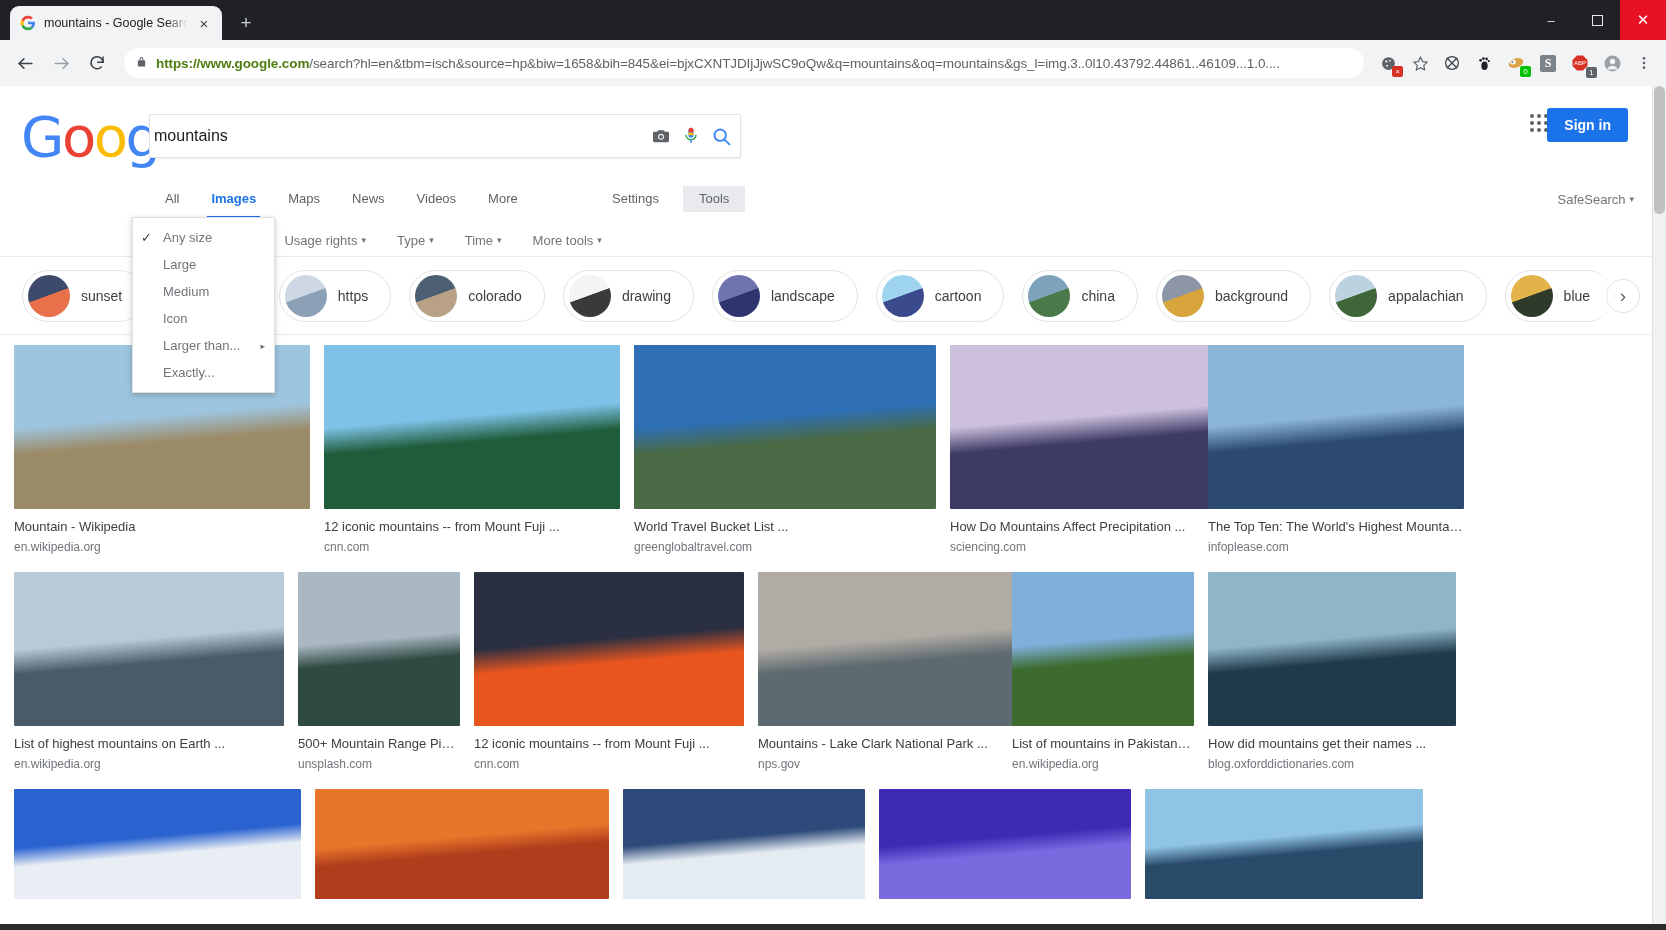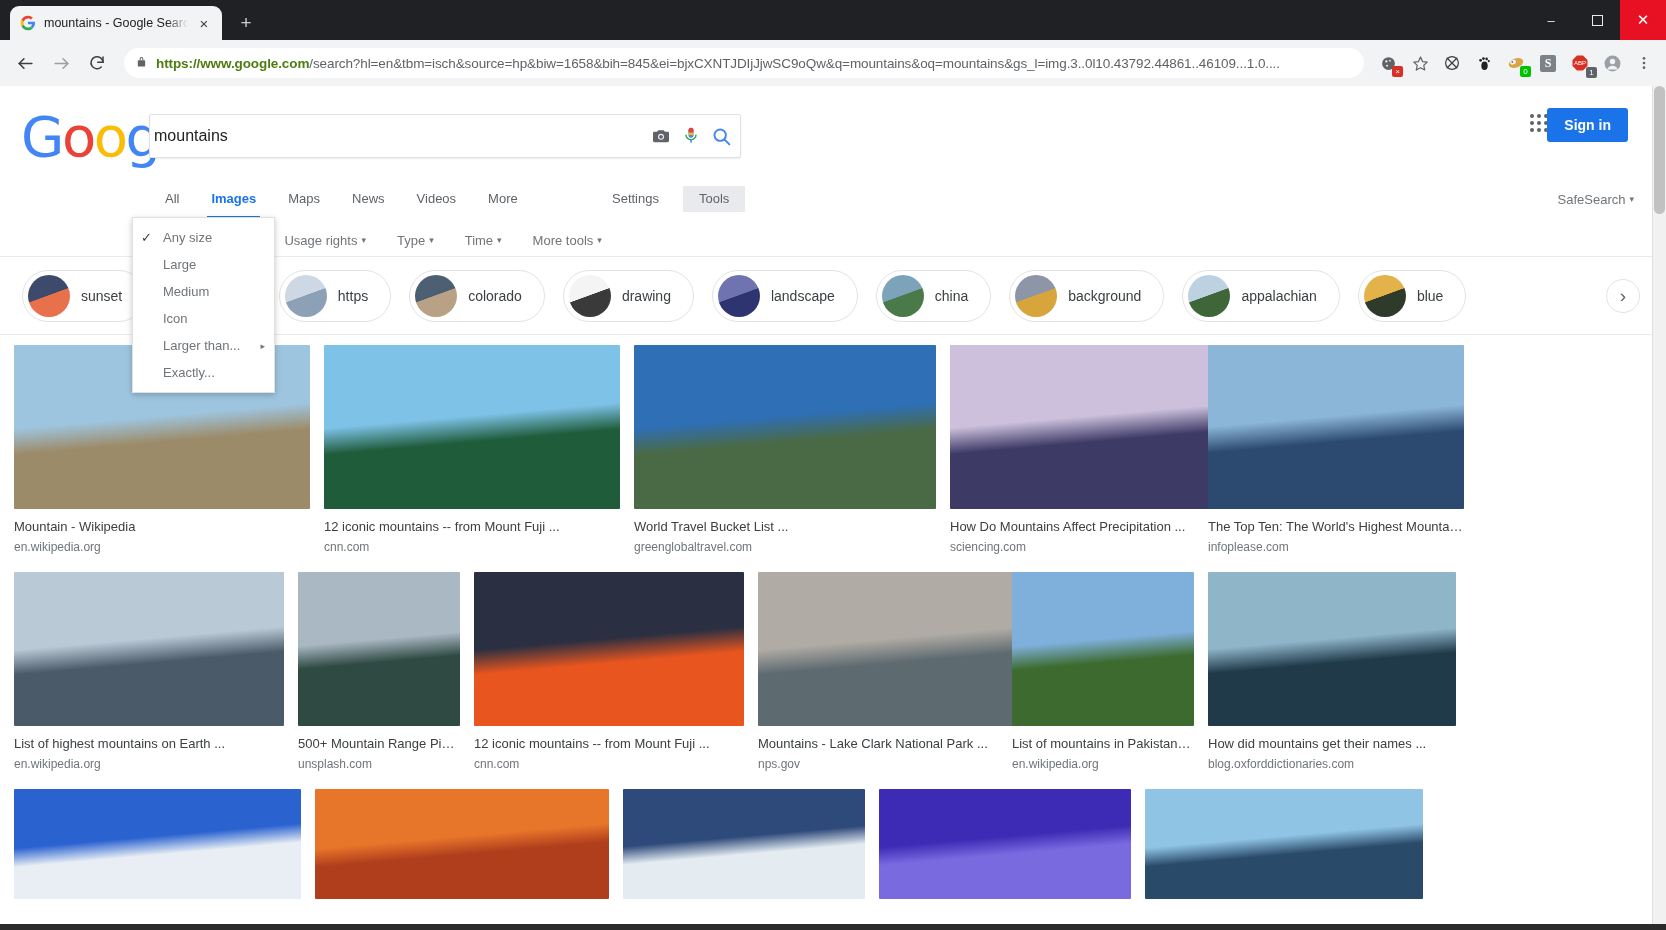--- a/index.html
+++ b/index.html
@@ -441,20 +441,24 @@
           </div>
           <div class="chip">
             <div class="th" style="background: linear-gradient(160deg, rgb(244, 244, 244) 0%, rgb(244, 244, 244) 48%, rgb(58, 58, 58) 49%, rgb(58, 58, 58) 100%);"></div>
             <span class="lbl">drawing</span>
           </div>
           <div class="chip">
             <div class="th" style="background: linear-gradient(160deg, rgb(111, 116, 176) 0%, rgb(111, 116, 176) 48%, rgb(46, 52, 112) 49%, rgb(46, 52, 112) 100%);"></div>
             <span class="lbl">landscape</span>
           </div>
           <div class="chip">
+            <div class="th" style="background: linear-gradient(160deg, rgb(159, 212, 239) 0%, rgb(159, 212, 239) 48%, rgb(59, 74, 140) 49%, rgb(59, 74, 140) 100%);"></div>
+            <span class="lbl">cartoon</span>
+          </div>
+          <div class="chip">
             <div class="th" style="background: linear-gradient(160deg, rgb(125, 163, 186) 0%, rgb(125, 163, 186) 48%, rgb(74, 122, 74) 49%, rgb(74, 122, 74) 100%);"></div>
             <span class="lbl">china</span>
           </div>
           <div class="chip">
             <div class="th" style="background: linear-gradient(160deg, rgb(141, 150, 166) 0%, rgb(141, 150, 166) 48%, rgb(216, 165, 60) 49%, rgb(216, 165, 60) 100%);"></div>
             <span class="lbl">background</span>
           </div>
           <div class="chip">
             <div class="th" style="background: linear-gradient(160deg, rgb(188, 210, 224) 0%, rgb(188, 210, 224) 48%, rgb(63, 102, 57) 49%, rgb(63, 102, 57) 100%);"></div>
             <span class="lbl">appalachian</span>

